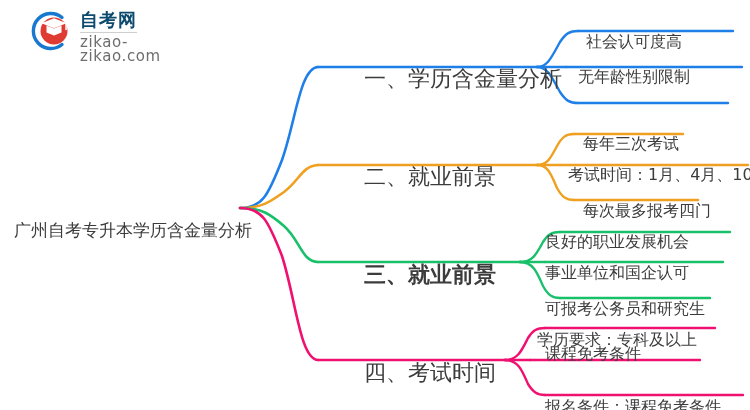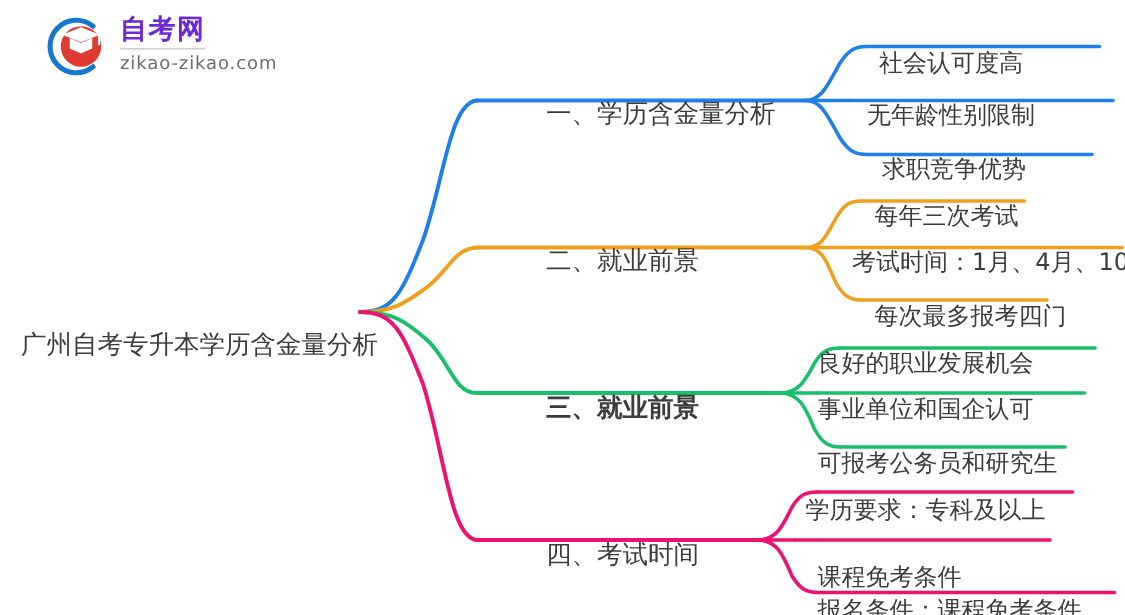--- a/index.html
+++ b/index.html
@@ -36,29 +36,29 @@
   }
   #logo-text-wrap {
     position: absolute;
     left: 52px;
     top: 2px;
     width: 128px;
   }
   .logo-title {
     font-size: 18px;
     font-weight: bold;
-    color: #6d28d9;
+    color: #0c4a6e;
     letter-spacing: 1px;
     line-height: 20px;
     padding-bottom: 2px;
     border-bottom: 1px solid #cfcfcf;
     display: inline-block;
   }
   .logo-url {
-    font-size: 12px;
+    font-size: 15px;
     color: #6d6d6d;
     letter-spacing: 0.6px;
     line-height: 14px;
     margin-top: 2px;
     font-family: "DejaVu Sans", "Liberation Sans", sans-serif;
   }
   
   #map-lines {
     position: absolute;
     left: 0;
@@ -73,21 +73,21 @@
     white-space: nowrap;
     line-height: 1;
     margin-top: 24px;
   }
   #root-node-label {
     font-size: 17px;
     left: 14px;
     top: 198px;
   }
   .branch-label {
-    font-size: 17px;
+    font-size: 22px;
   }
   .leaf-label {
     font-size: 16px;
   }
 </style>
 </head>
 <body>
 
 <div id="mindmap-root">
 
@@ -150,30 +150,29 @@
       <path d="M505,360 C518,360 522,370 528,384 C533,392 537,395 545,395" fill="none" stroke="#f01070" stroke-width="2.4" stroke-linecap="round"></path>
       <path d="M545,395 L743,395" fill="none" stroke="#f01070" stroke-width="2.4" stroke-linecap="round"></path>
     </g>
   </svg>
 
   <div class="node-label" id="root-node-label">广州自考专升本学历含金量分析</div>
 
   <div class="node-label branch-label" style="left:364px; top:44px;">一、学历含金量分析</div>
   <div class="node-label leaf-label" style="left:586px; top:10px;">社会认可度高</div>
   <div class="node-label leaf-label" style="left:578px; top:45px;">无年龄性别限制</div>
-  <div class="node-label leaf-label" style="left:588px; top:81px;">求职竞争优势</div>
 
   <div class="node-label branch-label" style="left:364px; top:142px;">二、就业前景</div>
   <div class="node-label leaf-label" style="left:583px; top:112px;">每年三次考试</div>
   <div class="node-label leaf-label" style="left:568px; top:143px;">考试时间：1月、4月、10月</div>
   <div class="node-label leaf-label" style="left:583px; top:179px;">每次最多报考四门</div>
 
   <div class="node-label branch-label" style="left:364px; top:240px;font-weight:bold;">三、就业前景</div>
   <div class="node-label leaf-label" style="left:545px; top:210px;">良好的职业发展机会</div>
   <div class="node-label leaf-label" style="left:545px; top:241px;">事业单位和国企认可</div>
   <div class="node-label leaf-label" style="left:545px; top:277px;">可报考公务员和研究生</div>
 
   <div class="node-label branch-label" style="left:364px; top:338px;">四、考试时间</div>
   <div class="node-label leaf-label" style="left:537px; top:308px;">学历要求：专科及以上</div>
-  <div class="node-label leaf-label" style="left:545px; top:353px;">课程免考条件</div>
+  <div class="node-label leaf-label" style="left:545px; top:322px;">课程免考条件</div>
   <div class="node-label leaf-label" style="left:545px; top:375px;">报名条件：课程免考条件</div>
 
 </div>
 
 </body></html>

